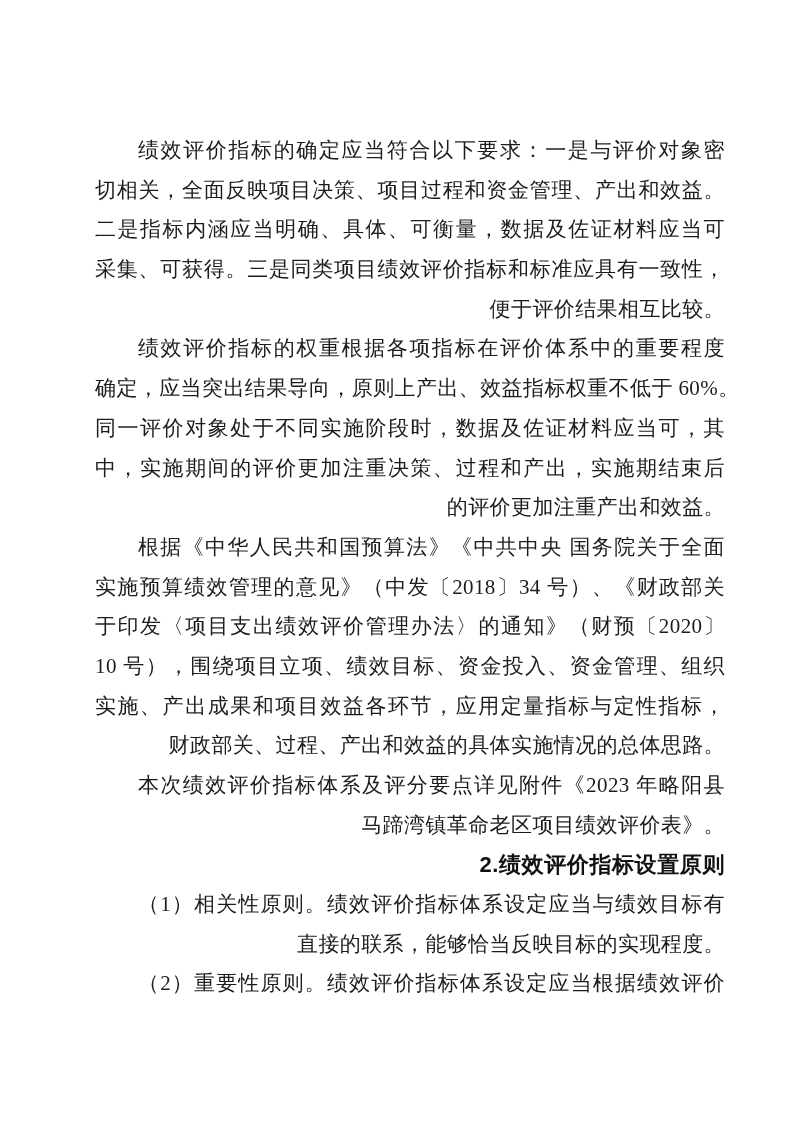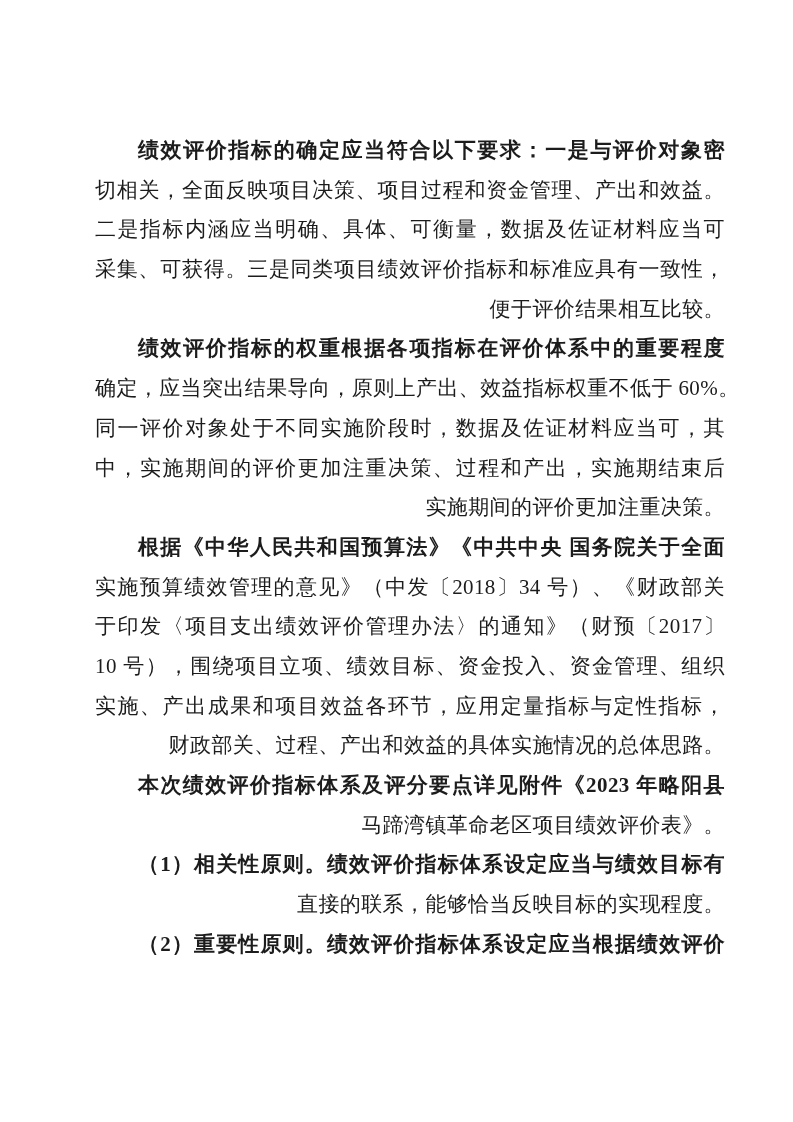--- a/index.html
+++ b/index.html
@@ -31,21 +31,20 @@
     text-align: right;
     letter-spacing: 0.4px;
   }
   .text-line.justified {
     text-align: justify;
     text-align-last: justify;
     text-justify: inter-character;
   }
   .text-line.indent {
     padding-left: 43px;
-    font-weight: bold;
   }
   .heading-block .text-line {
     font-family: "Liberation Sans", "DejaVu Sans", sans-serif;
     font-weight: 700;
     font-size: 22px;
     letter-spacing: 0.6px;
     color: #111111;
   }
 </style>
 </head>
@@ -58,33 +57,36 @@
         <div class="text-line justified">切相关，全面反映项目决策、项目过程和资金管理、产出和效益。</div>
         <div class="text-line justified">二是指标内涵应当明确、具体、可衡量，数据及佐证材料应当可</div>
         <div class="text-line justified">采集、可获得。三是同类项目绩效评价指标和标准应具有一致性，</div>
         <div class="text-line">便于评价结果相互比较。</div>
       </div>
       <div class="doc-block paragraph-block">
         <div class="text-line justified indent">绩效评价指标的权重根据各项指标在评价体系中的重要程度</div>
         <div class="text-line justified">确定，应当突出结果导向，原则上产出、效益指标权重不低于 60%。</div>
         <div class="text-line justified">同一评价对象处于不同实施阶段时，数据及佐证材料应当可，其</div>
         <div class="text-line justified">中，实施期间的评价更加注重决策、过程和产出，实施期结束后</div>
-        <div class="text-line">实施期间的评价更加注重决策。</div>
+        <div class="text-line">的评价更加注重产出和效益。</div>
       </div>
       <div class="doc-block paragraph-block">
         <div class="text-line justified indent">根据《中华人民共和国预算法》《中共中央 国务院关于全面</div>
         <div class="text-line justified">实施预算绩效管理的意见》（中发〔2018〕34 号）、《财政部关</div>
-        <div class="text-line justified">于印发〈项目支出绩效评价管理办法〉的通知》（财预〔2017〕</div>
+        <div class="text-line justified">于印发〈项目支出绩效评价管理办法〉的通知》（财预〔2020〕</div>
         <div class="text-line justified">10 号），围绕项目立项、绩效目标、资金投入、资金管理、组织</div>
         <div class="text-line justified">实施、产出成果和项目效益各环节，应用定量指标与定性指标，</div>
         <div class="text-line">财政部关、过程、产出和效益的具体实施情况的总体思路。</div>
       </div>
       <div class="doc-block paragraph-block">
         <div class="text-line justified indent">本次绩效评价指标体系及评分要点详见附件《2023 年略阳县</div>
         <div class="text-line">马蹄湾镇革命老区项目绩效评价表》。</div>
+      </div>
+      <div class="doc-block heading-block">
+        <div class="text-line indent">2.绩效评价指标设置原则</div>
       </div>
       <div class="doc-block paragraph-block">
         <div class="text-line justified indent">（1）相关性原则。绩效评价指标体系设定应当与绩效目标有</div>
         <div class="text-line">直接的联系，能够恰当反映目标的实现程度。</div>
       </div>
       <div class="doc-block paragraph-block">
         <div class="text-line justified indent">（2）重要性原则。绩效评价指标体系设定应当根据绩效评价</div>
       </div>
     </div>
 </div>

